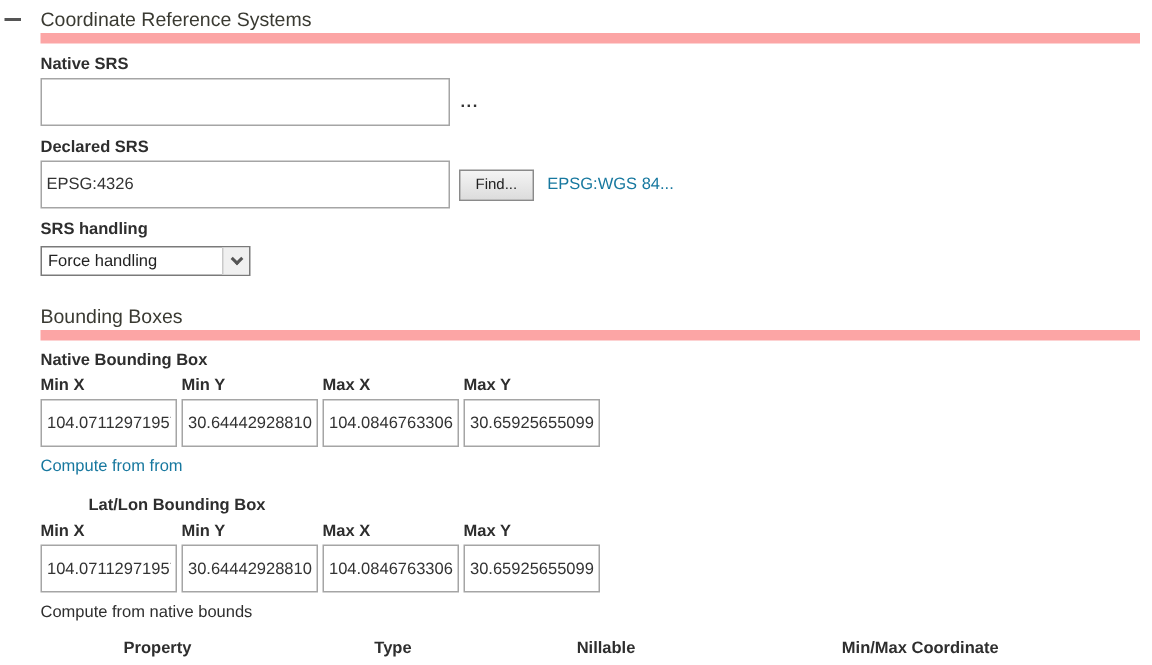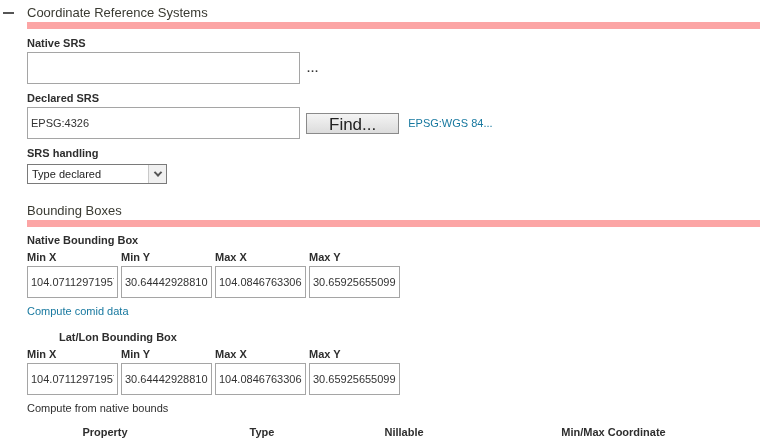--- a/index.html
+++ b/index.html
@@ -47,23 +47,23 @@
   input.wide { width: 273px; }
 
   .dots {
     margin-left: 7px; font-weight: bold; color: #333;
     letter-spacing: 1px; cursor: pointer;
   }
 
   button.btn {
     margin-left: 6px;
     height: 21px;
-    padding: 1px 22px;
+    padding: 1px 10px;
     font-family: "Liberation Sans", "DejaVu Sans", sans-serif;
-    font-size: 17px; color: #222;
+    font-size: 10px; color: #222;
     background: linear-gradient(#f4f4f4, #dcdcdc);
     border: 1px solid #8a8a8a;
     cursor: pointer;
   }
   a.link { color: #17789f; text-decoration: none; cursor: pointer; }
   .row-link { margin-left: 9px; }
   .block-link { display: inline-block; margin-top: 7px; }
   .plain-action { display: inline-block; margin-top: 7px; color: #2e2e2e; }
 
   .select {
@@ -124,21 +124,21 @@
 
     <label class="field-label">Declared SRS</label>
     <div class="field-row">
       <input class="text wide" type="text" value="EPSG:4326" style="">
       <button class="btn">Find...</button>
       <a class="link row-link">EPSG:WGS 84...</a>
     </div>
 
     <label class="field-label">SRS handling</label>
     <div class="select">
-      <span class="select-value">Type declared</span>
+      <span class="select-value">Force handling</span>
       <span class="select-arrow">
           <i></i>
         </span>
     </div>
   </section>
 
   <section class="sec-bounding">
     <h2 class="section-title">Bounding Boxes</h2>
 
     <span class="sub-label">Native Bounding Box</span>
@@ -153,21 +153,21 @@
       </div>
       <div class="bbox-col">
         <span class="col-label">Max X</span>
         <input class="text" type="text" value="104.084676330617" style="">
       </div>
       <div class="bbox-col">
         <span class="col-label">Max Y</span>
         <input class="text" type="text" value="30.6592565509924" style="">
       </div>
     </div>
-    <a class="link block-link">Compute comid data</a>
+    <a class="link block-link">Compute from from</a>
 
     <span class="sub-label lat-lon">Lat/Lon Bounding Box</span>
     <div class="bbox-grid">
       <div class="bbox-col">
         <span class="col-label">Min X</span>
         <input class="text" type="text" value="104.071129719571" style="">
       </div>
       <div class="bbox-col">
         <span class="col-label">Min Y</span>
         <input class="text" type="text" value="30.6444292881051" style="">

